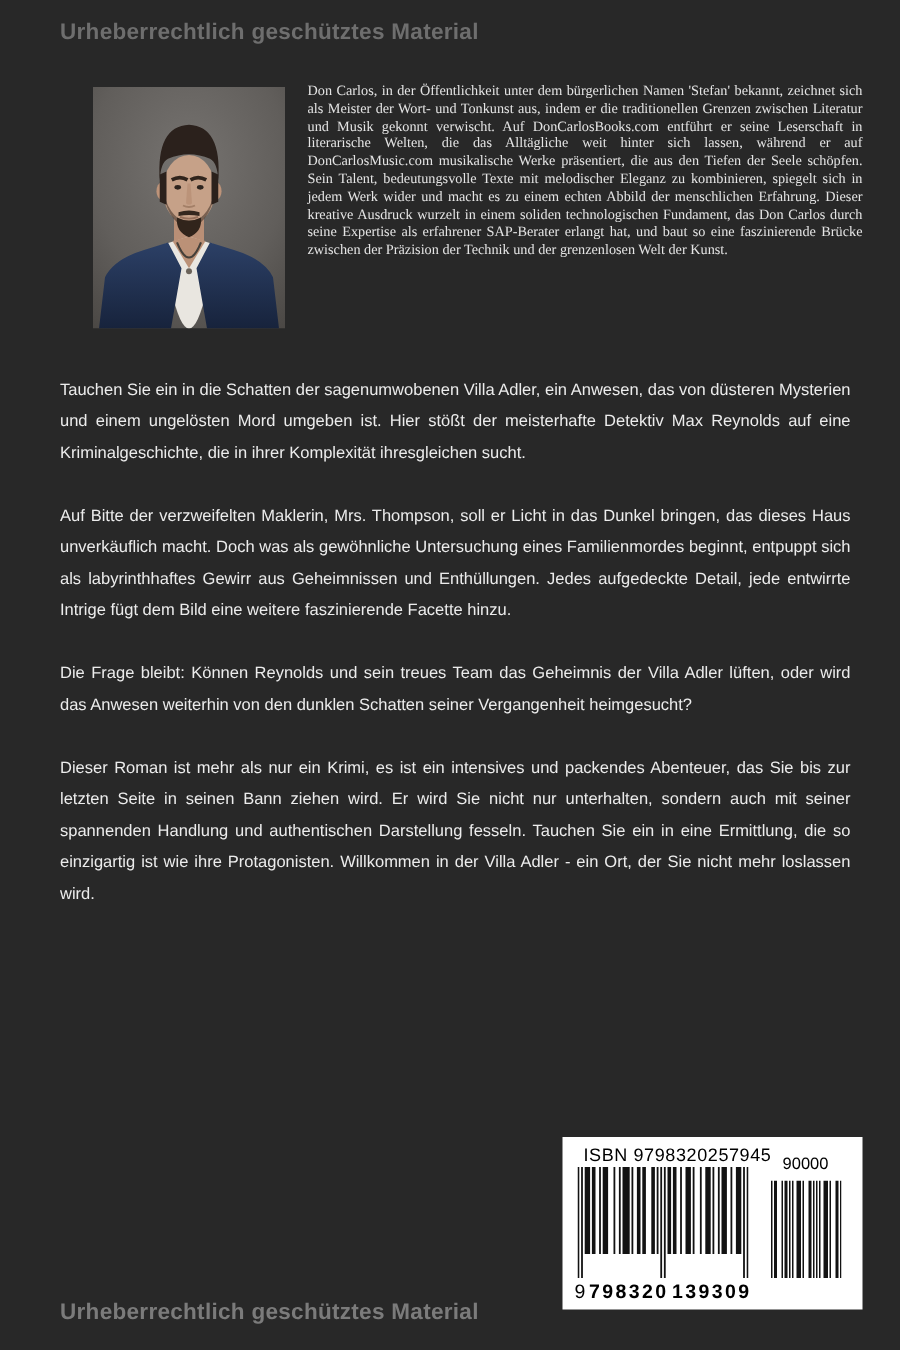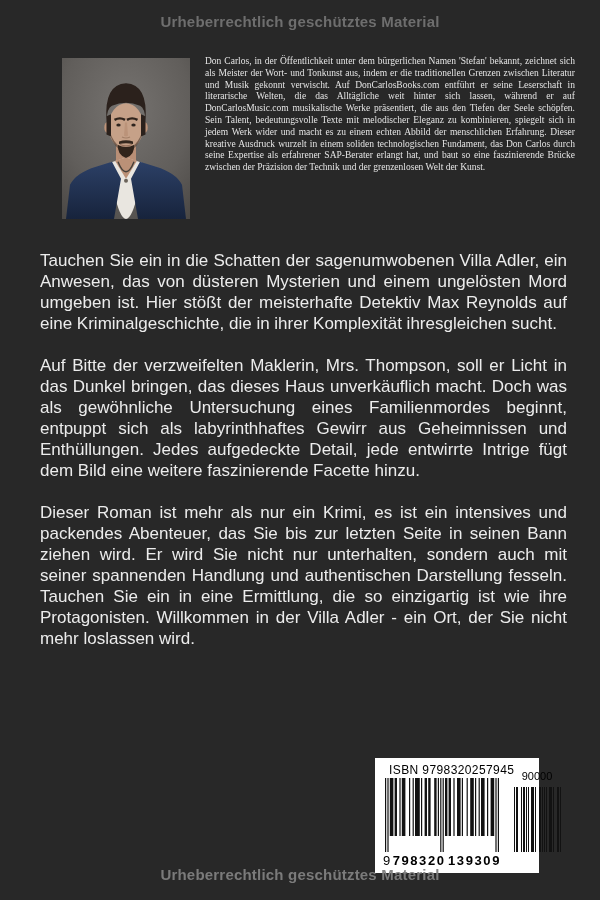--- a/index.html
+++ b/index.html
@@ -3,46 +3,47 @@
 <meta charset="utf-8">
 <style>
   html,body{margin:0;padding:0;}
   body{background:#282828;}
   .page{
     position:relative;width:600px;height:900px;overflow:hidden;
     background:var(--page-bg,#282828);
     font-family:"Liberation Sans",sans-serif;
   }
   .watermark{
-    position:absolute;left:0;right:0;text-align:center;
+    position:absolute;left:0;right:0;
     font-size:15px;font-weight:bold;letter-spacing:.2px;
     color:var(--watermark-gray,#6e6e6e);
+    padding-left:40px;
   }
   .watermark.top{top:13px;}
   .watermark.bottom{top:866px;z-index:6;color:rgba(128,128,128,.95);}
 
   .photo{position:absolute;left:62px;top:58px;width:128px;height:161px;}
   .photo svg{width:100%;height:100%;display:block;}
 
   .bio{
     position:absolute;left:205px;top:56px;width:370px;margin:0;
     font-size:9.5px;line-height:11.8px;text-align:justify;
     color:#e4e4e4;
     font-family:Liberation Serif, serif;
   }
 
   .description{
     position:absolute;left:40px;top:250px;width:527px;
-    font-size:17px;line-height:21px;text-align:justify;
+    font-size:11px;line-height:21px;text-align:justify;
     color:var(--body-text,#ececec);
   }
   .description p{margin:0 0 21px 0;}
 
   .barcode-box{
-    position:absolute;left:375px;top:758px;width:164px;height:115px;
+    position:absolute;left:375px;top:758px;width:200px;height:115px;
     background:var(--barcode-bg,#ffffff);z-index:5;color:#000;
   }
   .isbn-label{position:absolute;left:14px;top:5px;font-size:12px;letter-spacing:.4px;color:#000;}
   .ean-main{position:absolute;left:10px;top:20px;width:114px;height:74px;}
   .ean-main rect,.ean-addon rect{fill:#121212;}
   .ean-digits{
     position:absolute;left:8px;top:95px;width:118px;
     display:flex;justify-content:space-between;align-items:flex-start;
     font-size:13px;color:#000;
   }
@@ -95,20 +96,21 @@
       <path d="M58,86 Q64,88.5 70,86" fill="none" stroke="#96705b" stroke-width="1.2"></path>
       <path d="M56,86.5 Q64,90.5 72,86.5 Q73,96 64,99.5 Q55,96 56,86.5 Z" fill="#31241b"></path>
     </svg>
   </div>
 
   <p class="bio">Don Carlos, in der Öffentlichkeit unter dem bürgerlichen Namen 'Stefan' bekannt, zeichnet sich als Meister der Wort- und Tonkunst aus, indem er die traditionellen Grenzen zwischen Literatur und Musik gekonnt verwischt. Auf DonCarlosBooks.com entführt er seine Leserschaft in literarische Welten, die das Alltägliche weit hinter sich lassen, während er auf DonCarlosMusic.com musikalische Werke präsentiert, die aus den Tiefen der Seele schöpfen. Sein Talent, bedeutungsvolle Texte mit melodischer Eleganz zu kombinieren, spiegelt sich in jedem Werk wider und macht es zu einem echten Abbild der menschlichen Erfahrung. Dieser kreative Ausdruck wurzelt in einem soliden technologischen Fundament, das Don Carlos durch seine Expertise als erfahrener SAP-Berater erlangt hat, und baut so eine faszinierende Brücke zwischen der Präzision der Technik und der grenzenlosen Welt der Kunst.</p>
 
   <div class="description">
     <p>Tauchen Sie ein in die Schatten der sagenumwobenen Villa Adler, ein Anwesen, das von düsteren Mysterien und einem ungelösten Mord umgeben ist. Hier stößt der meisterhafte Detektiv Max Reynolds auf eine Kriminalgeschichte, die in ihrer Komplexität ihresgleichen sucht.</p>
     <p>Auf Bitte der verzweifelten Maklerin, Mrs. Thompson, soll er Licht in das Dunkel bringen, das dieses Haus unverkäuflich macht. Doch was als gewöhnliche Untersuchung eines Familienmordes beginnt, entpuppt sich als labyrinthhaftes Gewirr aus Geheimnissen und Enthüllungen. Jedes aufgedeckte Detail, jede entwirrte Intrige fügt dem Bild eine weitere faszinierende Facette hinzu.</p>
+    <p>Die Frage bleibt: Können Reynolds und sein treues Team das Geheimnis der Villa Adler lüften, oder wird das Anwesen weiterhin von den dunklen Schatten seiner Vergangenheit heimgesucht?</p>
     <p>Dieser Roman ist mehr als nur ein Krimi, es ist ein intensives und packendes Abenteuer, das Sie bis zur letzten Seite in seinen Bann ziehen wird. Er wird Sie nicht nur unterhalten, sondern auch mit seiner spannenden Handlung und authentischen Darstellung fesseln. Tauchen Sie ein in eine Ermittlung, die so einzigartig ist wie ihre Protagonisten. Willkommen in der Villa Adler - ein Ort, der Sie nicht mehr loslassen wird.</p>
   </div>
 
   <div class="barcode-box">
     <div class="isbn-label">ISBN 9798320257945</div>
     <div class="price-code">90000</div>
     <svg id="ean-main" class="ean-main" viewBox="0 0 95 74" preserveAspectRatio="none">
         <rect x="0" y="0" width="1" height="74"></rect>
         <rect x="2" y="0" width="1" height="74"></rect>
         <rect x="4" y="0" width="3" height="58"></rect>

